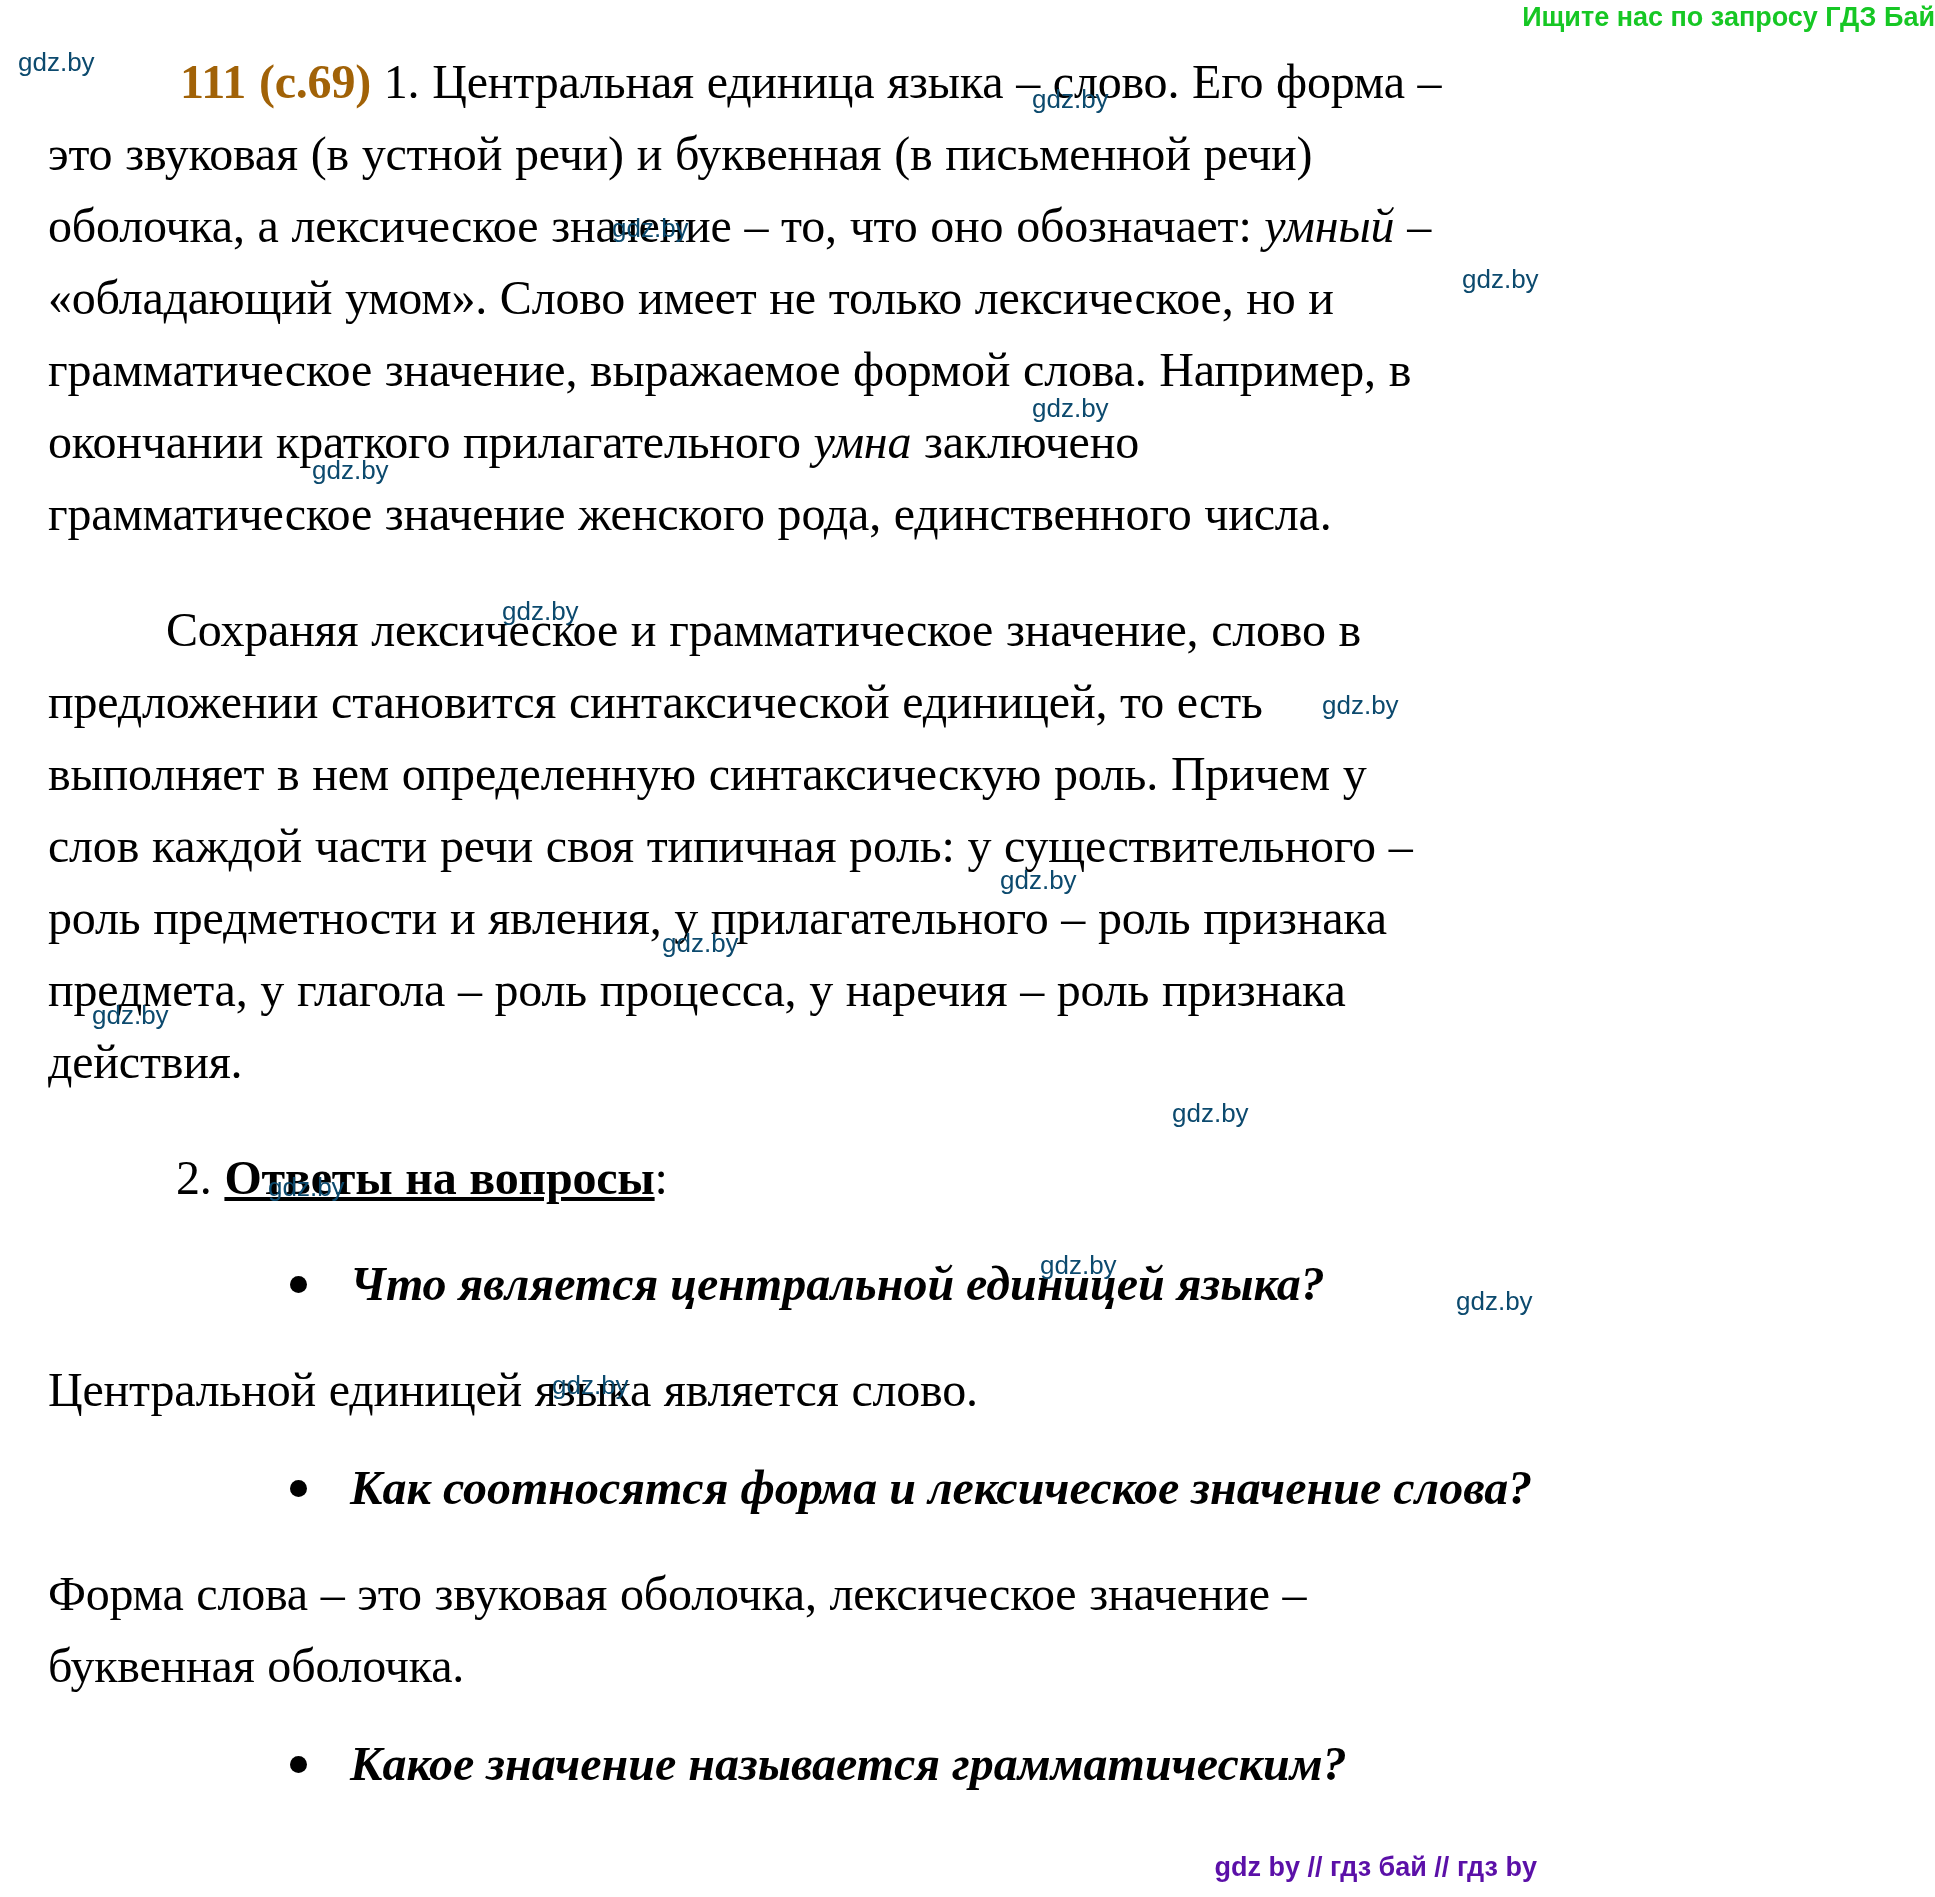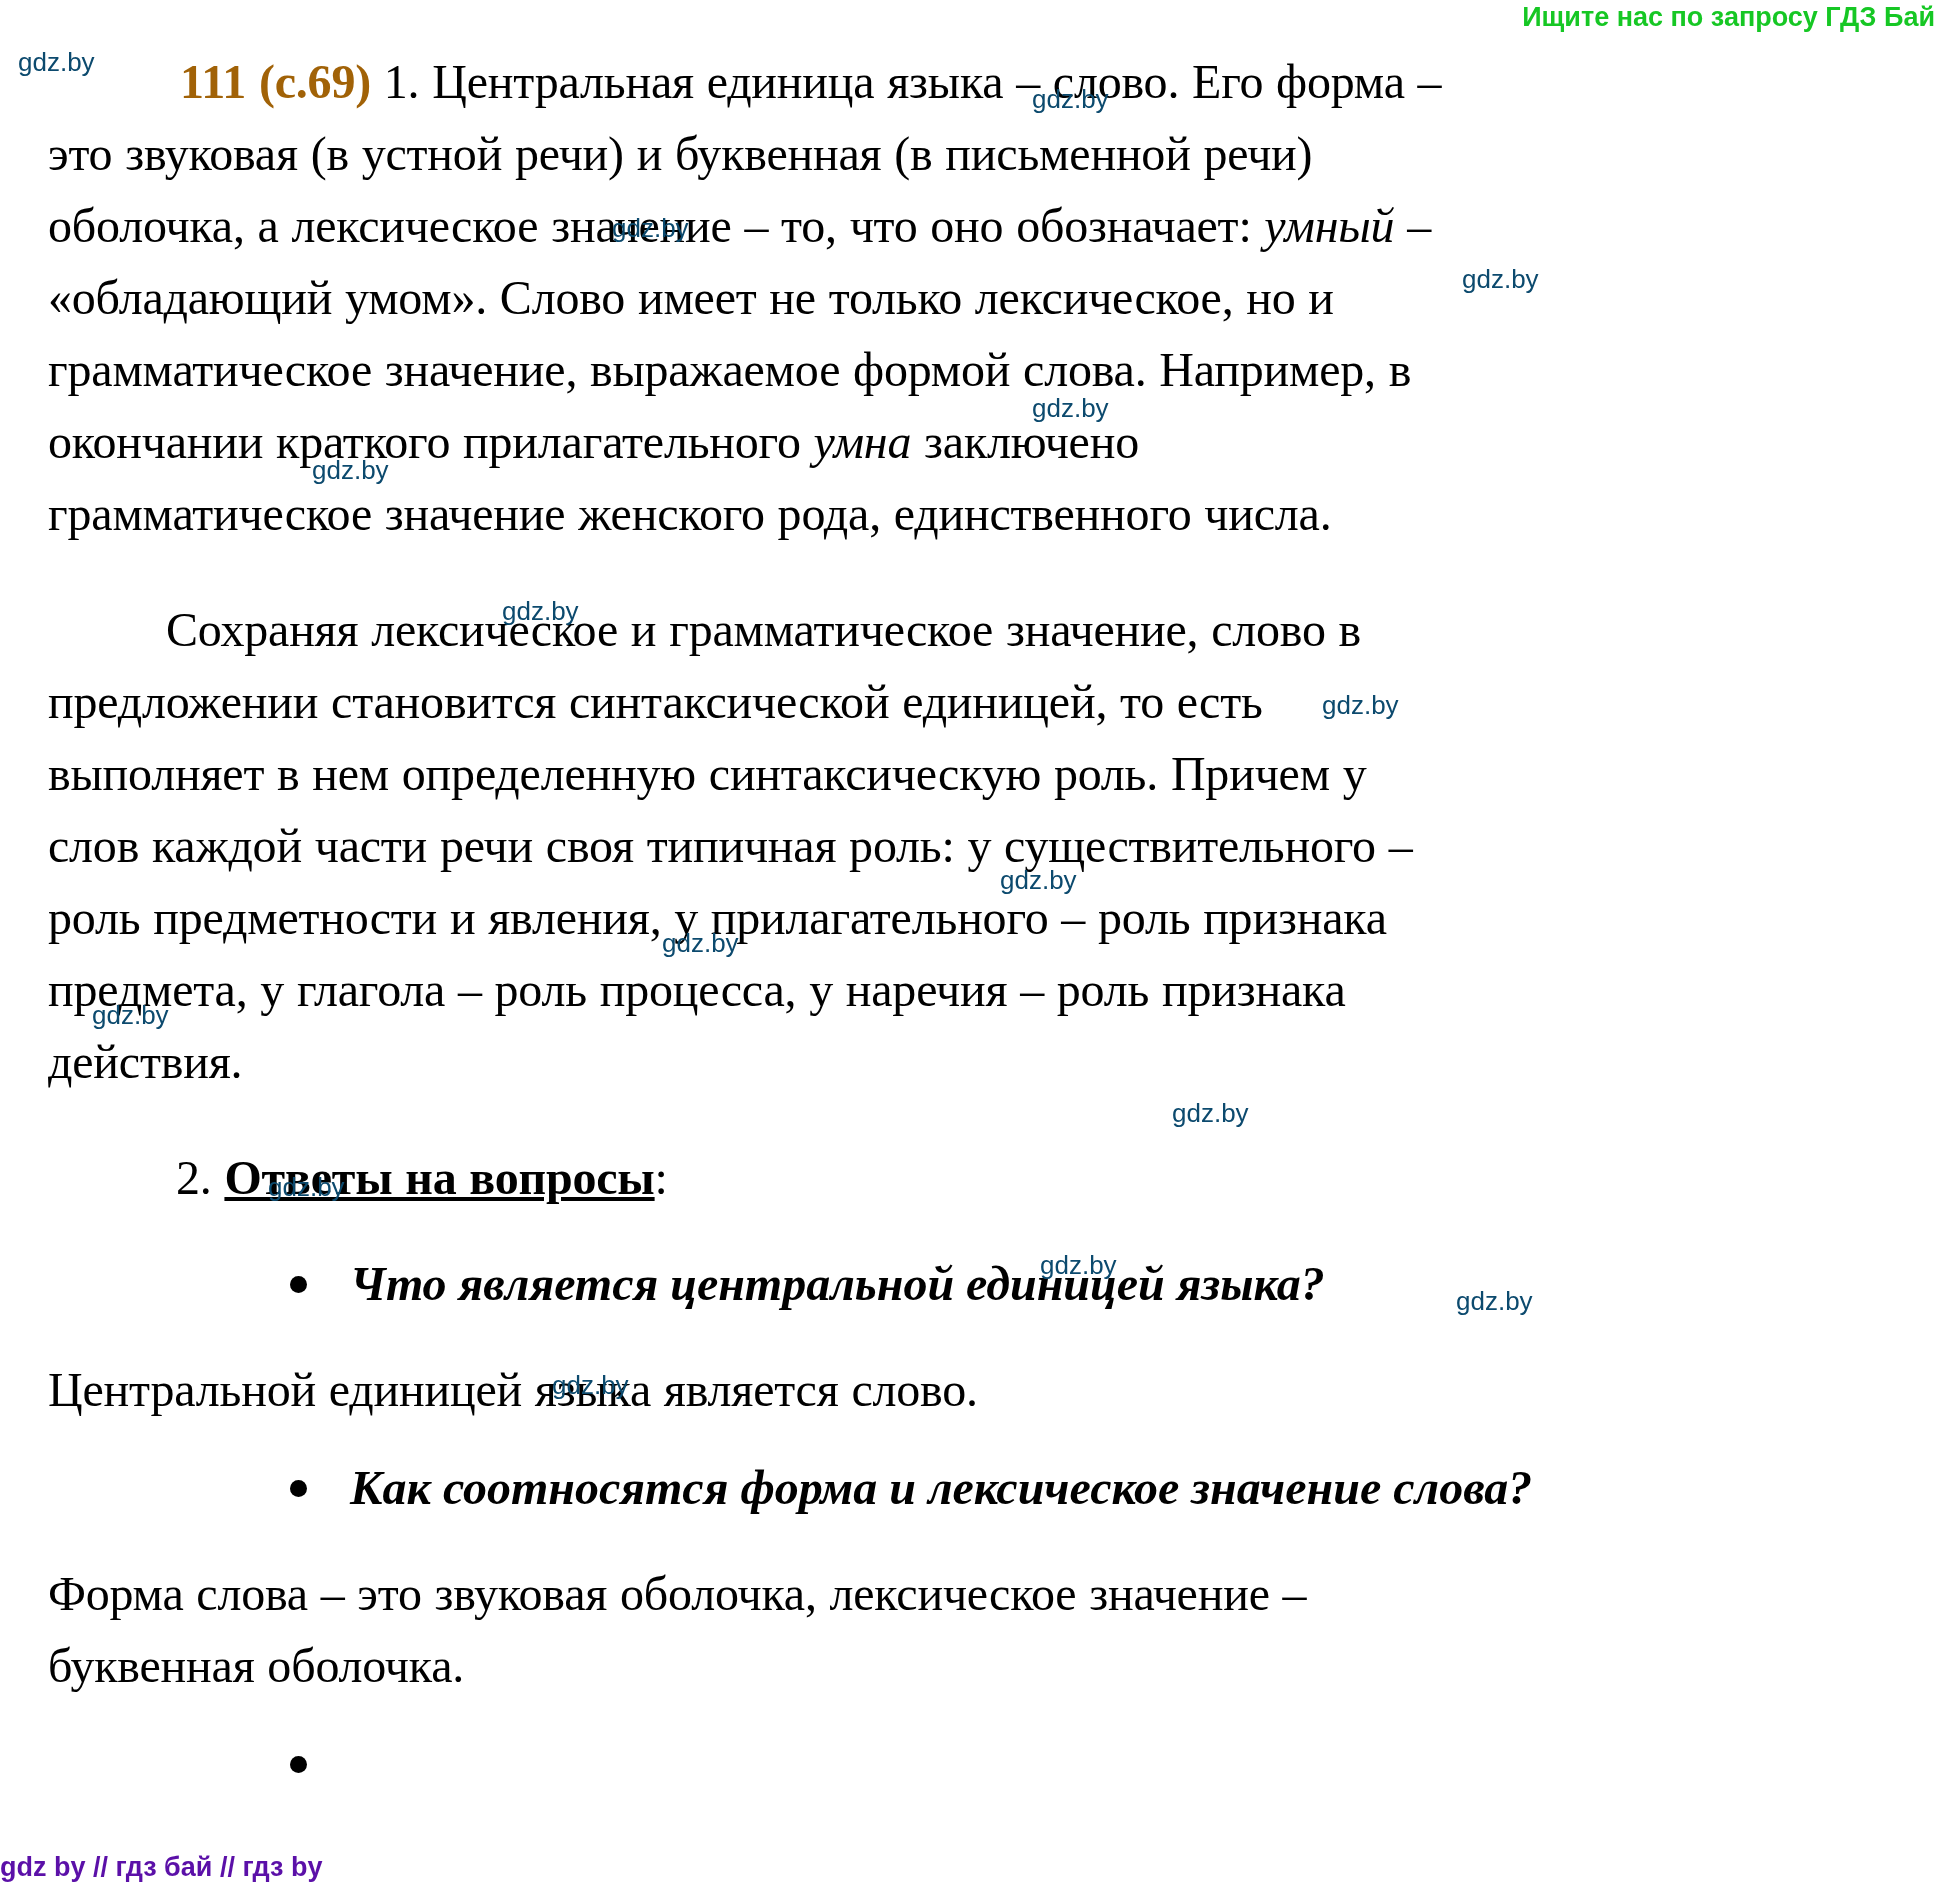--- a/index.html
+++ b/index.html
@@ -99,21 +99,21 @@
     white-space: nowrap;
     pointer-events: none;
   }
 
   
   .footer {
     position: absolute;
     left: 0;
     bottom: 14px;
     width: 1537px;
-    text-align: left;
+    text-align: right;
     font-family: "Liberation Sans", sans-serif;
     font-weight: bold;
     font-size: 27px;
     color: #5b10a8;
     white-space: nowrap;
   }
 </style>
 </head>
 <body>
 
@@ -147,21 +147,21 @@
     <li class="qitem"><span class="qbullet"></span><span>Как соотносятся форма и лексическое значение слова?</span></li>
   </ul>
 
   <div class="gap-3"></div>
 
   <p class="para">Форма слова – это звуковая оболочка, лексическое значение – буквенная оболочка.</p>
 
   <div class="gap-2"></div>
 
   <ul class="qlist">
-    <li class="qitem"><span class="qbullet"></span></li>
+    <li class="qitem"><span class="qbullet"></span><span>Какое значение называется грамматическим?</span></li>
   </ul>
 
 </div>
 
 <div id="watermark-layer">
     <span class="wm" style="left: 18px; top: 47px;">gdz.by</span>
     <span class="wm" style="left: 1032px; top: 84px;">gdz.by</span>
     <span class="wm" style="left: 612px; top: 213px;">gdz.by</span>
     <span class="wm" style="left: 1462px; top: 264px;">gdz.by</span>
     <span class="wm" style="left: 1032px; top: 393px;">gdz.by</span>

